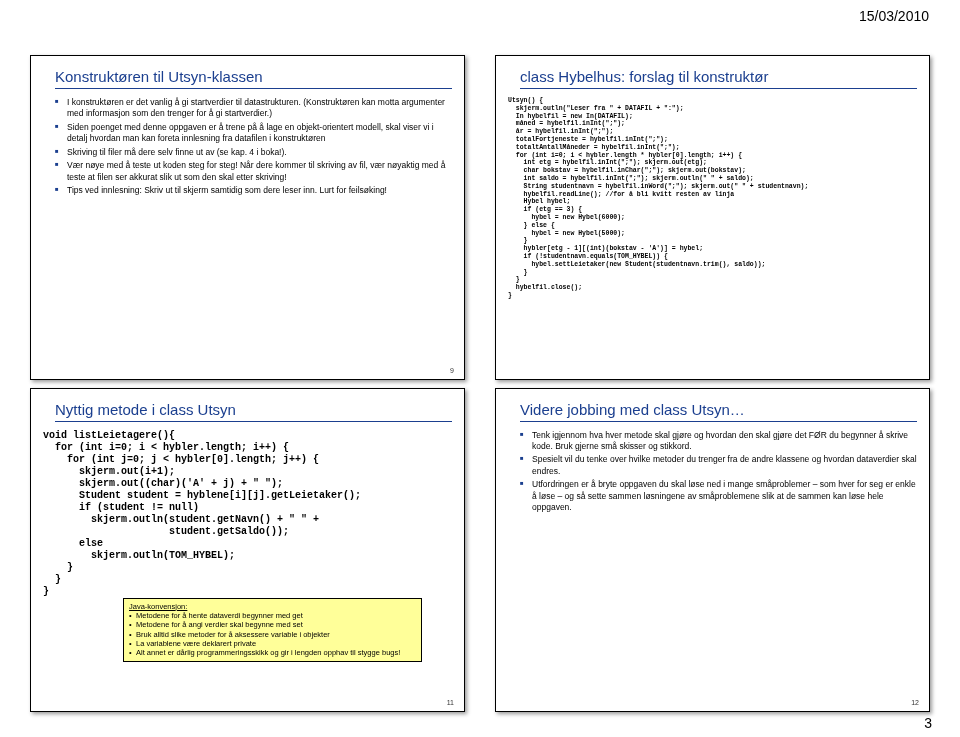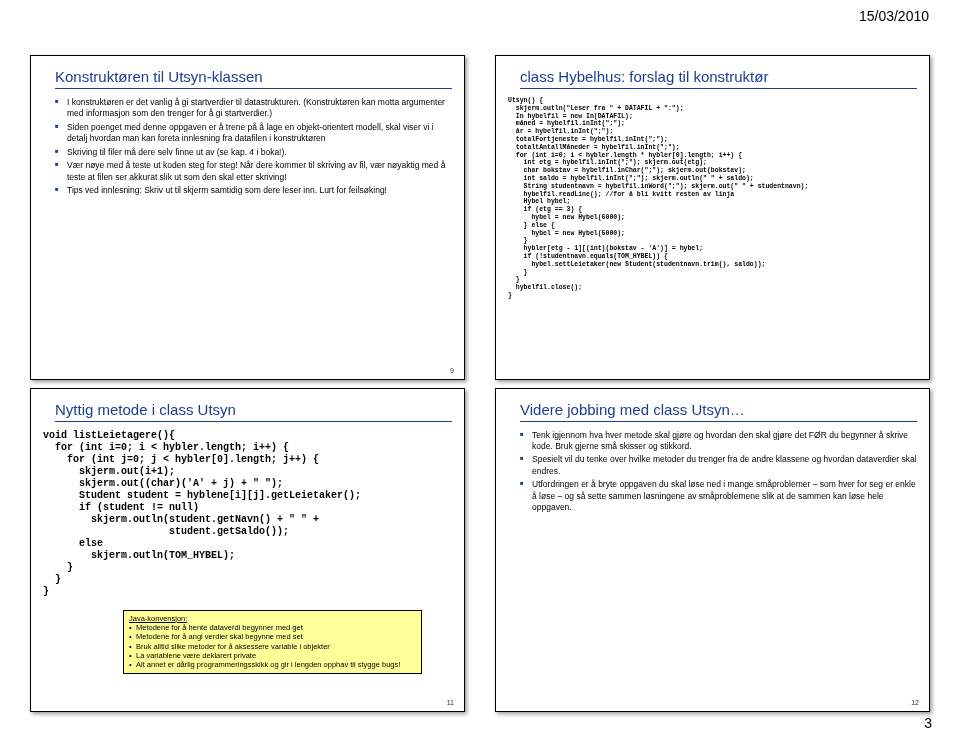--- a/index.html
+++ b/index.html
@@ -82,21 +82,21 @@
     font-weight: bold;
   }
   .note-box {
     background: #ffff99;
     border: 1px solid #000;
     padding: 3px 5px;
     font-size: 7.5px;
     line-height: 1.25;
     margin-left: 80px;
     margin-right: 30px;
-    margin-top: 12px;
+    margin-top: 0;
   }
   .note-box .nb-title {
     text-decoration: underline;
   }
   .note-box ul {
     list-style: none;
     margin-left: 0;
   }
   .note-box li {
     padding-left: 7px;

